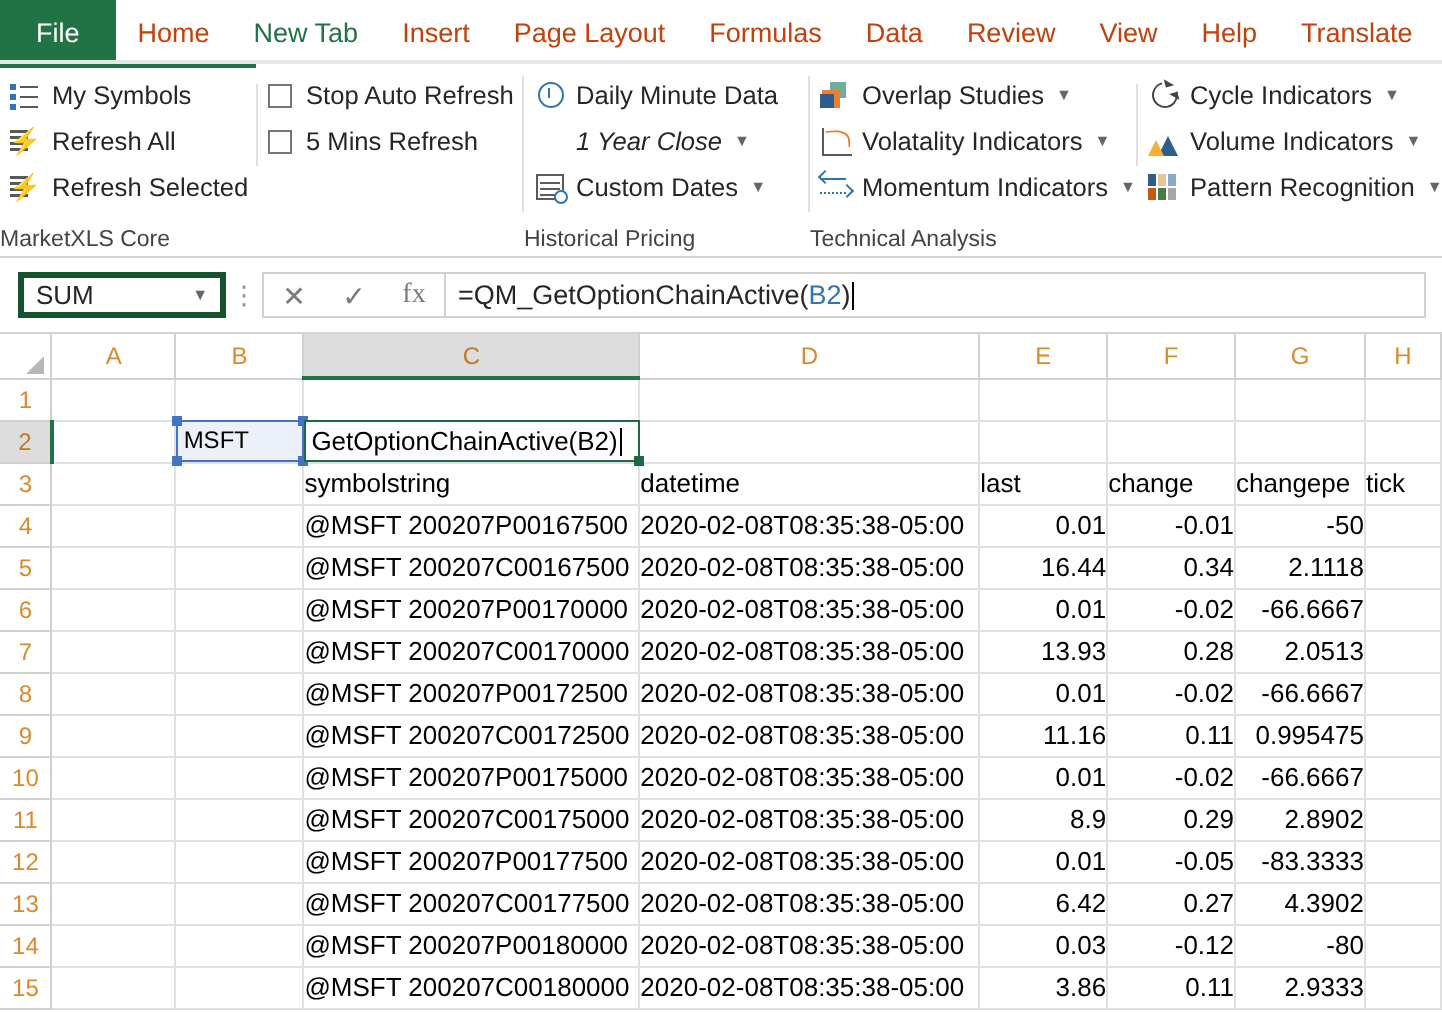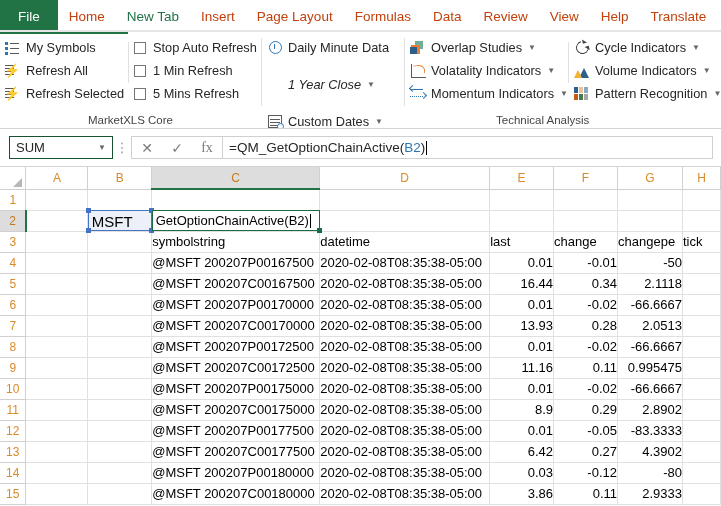--- a/index.html
+++ b/index.html
@@ -61,21 +61,20 @@
     padding-top: 4px;
     height: 97px;
   }
   .group-sep {
     width: 1px;
     background: #e0e0e0;
     margin: 6px 0 22px 0;
     flex: 0 0 1px;
   }
   .group-label {
-    text-align: center;
     font-size: 11.5px;
     color: #444444;
     padding-bottom: 3px;
   }
   .group-rows { display: flex; }
   .col { display: flex; flex-direction: column; }
   .ritem {
     display: flex; align-items: center;
     height: 23px;
     padding: 0 5px;
@@ -158,21 +157,21 @@
   
   .formula-bar {
     height: 38px;
     display: flex; align-items: center;
     background: #ffffff;
     border-bottom: 1px solid #d4d4d4;
     padding: 0 4px;
   }
   .name-box {
     width: 104px; height: 23px;
-    border: 1px solid #14532d;
+    border: 3px solid #14532d;
     background: #fff;
     display: flex; align-items: center;
     padding: 0 6px;
     font-size: 13px; color: #262626;
     margin-left: 5px;
     justify-content: space-between;
   }
   .name-box .nb-caret { font-size: 8px; color: #666; }
   .fb-dots {
     width: 18px; text-align: center;
@@ -350,36 +349,32 @@
         </div>
       </div>
       <div class="group-sep"></div>
       <div class="col" style="width:132px;">
         <div class="ritem">
           <span class="chk"></span>
           <span>Stop Auto Refresh</span>
         </div>
         <div class="ritem">
           <span class="chk"></span>
-          <span>1 Min Refresh</span>
-        </div>
-        <div class="ritem">
-          <span class="chk"></span>
           <span>5 Mins Refresh</span>
         </div>
       </div>
     </div>
     <div class="group-label">MarketXLS Core</div>
   </div>
 
   <div class="group-sep" style="margin:6px 0 22px 0;"></div>
 
   <div class="group" style="width:142px;">
     <div class="group-rows">
-      <div class="col" style="width:142px;gap:14px;">
+      <div class="col" style="width:142px;">
         <div class="ritem">
           <span class="ricon">
               <span class="ic-clock"></span>
             </span>
           <span>Daily Minute Data</span>
         </div>
         <div class="ritem" style="padding-left:26px;font-style:italic;">
           <span>1 Year Close</span>
           <span class="caret">▼</span>
         </div>
@@ -701,16 +696,16 @@
       <i class="tr"></i>
       <i class="bl"></i>
       <i class="br"></i>
   </div>
 
   <div class="ovl edit-box" id="edit-c2" style="left: 151.688px; top: 43px; width: 168px; height: 21px;">
     <span>GetOptionChainActive(B2)</span>
     <span class="caret-bar"></span>
     <i class="grip"></i>
   </div>
-  <div class="ovl" id="b2-text" style="font-size: 15px; color: rgb(0, 0, 0); white-space: nowrap; left: 91.8281px; top: 46px;">
+  <div class="ovl" id="b2-text" style="font-size: 12px; color: rgb(0, 0, 0); white-space: nowrap; left: 91.8281px; top: 46px;">
     <span>MSFT</span>
   </div>
 </div>
 
 </body></html>

